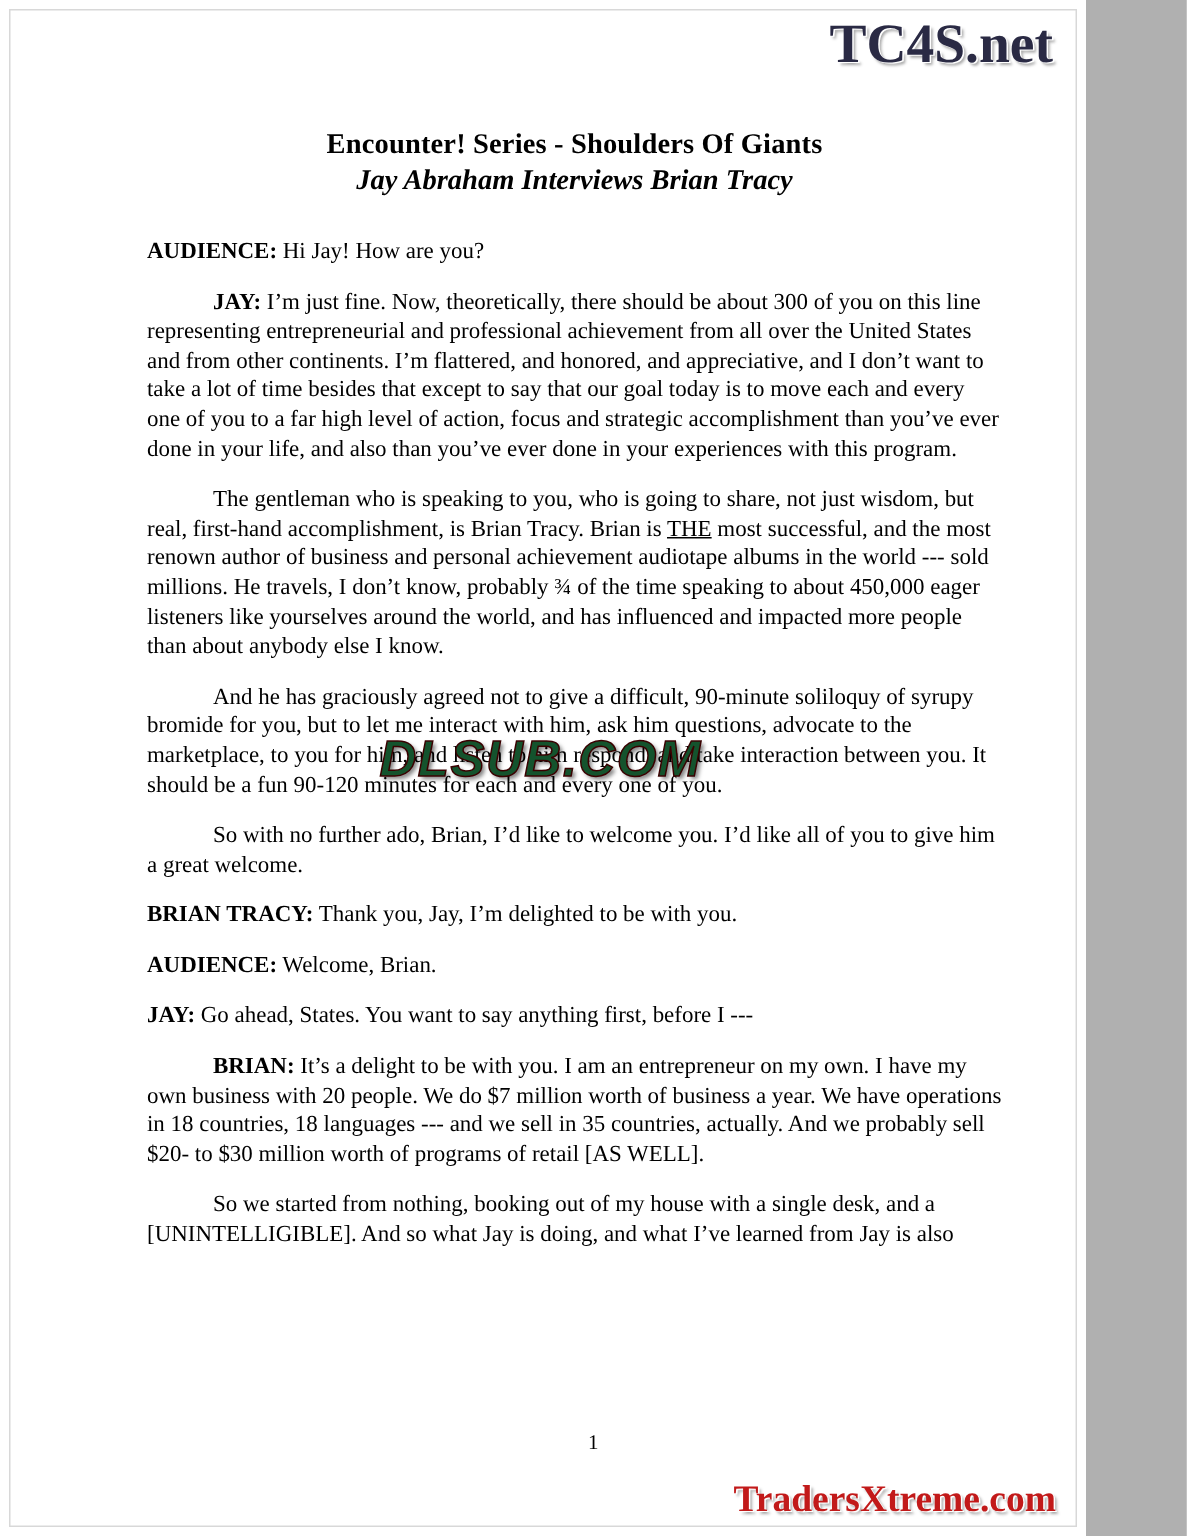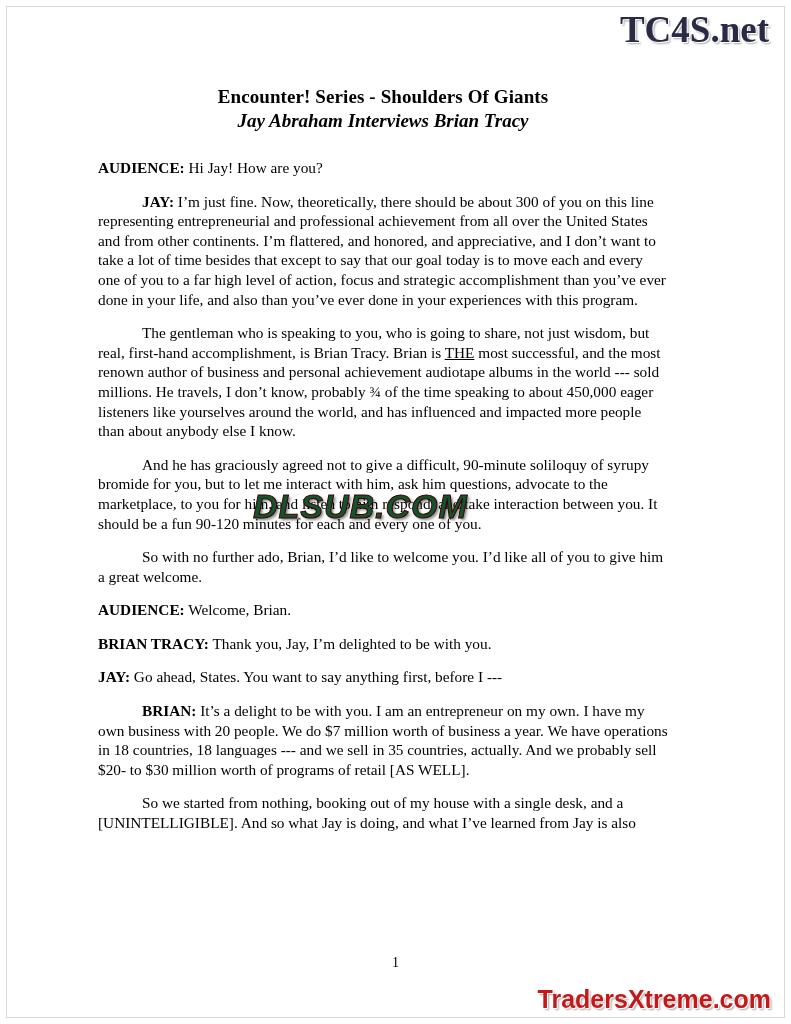--- a/index.html
+++ b/index.html
@@ -5,21 +5,21 @@
   html, body {
     margin: 0;
     padding: 0;
     background: #b0b0b0;
   }
   body {
     font-family: "Liberation Serif", serif;
   }
   .page {
     position: relative;
-    width: 791px;
+    width: 724px;
     height: 1024px;
     background: #ffffff;
     overflow: hidden;
     box-sizing: border-box;
   }
   .page-border {
     position: absolute;
     left: 6px;
     top: 6px;
     right: 6px;
@@ -35,21 +35,21 @@
     font-weight: bold;
     font-size: 37px;
     color: #2a2a44;
     letter-spacing: 0px;
     text-shadow: 1px 1px 0 #ffffff, 2px 2px 2px rgba(0,0,0,0.35);
   }
   .watermark-bottom {
     position: absolute;
     bottom: 10px;
     right: 20px;
-    font-family: Liberation Sans, sans-serif;
+    font-family: Liberation Serif, serif;
     font-weight: bold;
     font-size: 25px;
     color: #c21a1a;
     text-shadow: 1px 1px 0 #ffffff, 2px 2px 2px rgba(0,0,0,0.35);
   }
   .watermark-center {
     position: absolute;
     left: 253px;
     top: 487px;
     font-family: "Liberation Sans", sans-serif;
@@ -117,22 +117,22 @@
   <div class="content">
     <div class="title-line1">Encounter! Series - Shoulders Of Giants</div>
     <div class="title-line2">Jay Abraham Interviews Brian Tracy</div>
 
     <div id="paragraphs">
         <p class="para"><span class="speaker">AUDIENCE:</span><span>  Hi Jay! How are you?</span></p>
         <p class="para indent"><span class="speaker">JAY:</span><span>  I’m just fine.  Now, theoretically, there should be about 300 of you on this line representing entrepreneurial and professional achievement from all over the United States and from other continents.  I’m flattered, and honored, and appreciative, and I don’t want to take a lot of time besides that except to say that our goal today is to move each and every one of you to a far high level of action, focus and strategic accomplishment than you’ve ever done in your life, and also than you’ve ever done in your experiences with this program.</span></p>
         <p class="para indent"><span>The gentleman who is speaking to you, who is going to share, not just wisdom, but real, first-hand accomplishment, is Brian Tracy.  Brian is <span class="u">THE</span> most successful, and the most renown author of business and personal achievement audiotape albums in the world --- sold millions.  He travels, I don’t know, probably ¾ of the time speaking to about 450,000 eager listeners like yourselves around the world, and has influenced and impacted more people than about anybody else I know.</span></p>
         <p class="para indent"><span>And he has graciously agreed not to give a difficult, 90-minute soliloquy of syrupy bromide for you, but to let me interact with him, ask him questions, advocate to the marketplace, to you for him, and listen to him respond, and take interaction between you.  It should be a fun 90-120 minutes for each and every one of you.</span></p>
         <p class="para indent"><span>So with no further ado, Brian, I’d like to welcome you.  I’d like all of you to give him a great welcome.</span></p>
+        <p class="para"><span class="speaker">BRIAN TRACY:</span><span>  Thank you, Jay, I’m delighted to be with you.</span></p>
         <p class="para"><span class="speaker">AUDIENCE:</span><span>  Welcome, Brian.</span></p>
-        <p class="para"><span class="speaker">BRIAN TRACY:</span><span>  Thank you, Jay, I’m delighted to be with you.</span></p>
         <p class="para"><span class="speaker">JAY:</span><span>  Go ahead, States.  You want to say anything first, before I ---</span></p>
         <p class="para indent"><span class="speaker">BRIAN:</span><span>  It’s a delight to be with you.  I am an entrepreneur on my own.  I have my own business with 20 people.  We do $7 million worth of business a year.  We have operations in 18 countries, 18 languages --- and we sell in 35 countries, actually.  And we probably sell $20- to $30 million worth of programs of retail [AS WELL].</span></p>
         <p class="para indent"><span>So we started from nothing, booking out of my house with a single desk, and a [UNINTELLIGIBLE].  And so what Jay is doing, and what I’ve learned from Jay is also</span></p>
       </div>
   </div>
 
   <div class="watermark-center">DLSUB.COM</div>
 
   <div class="page-number">1</div>
 

